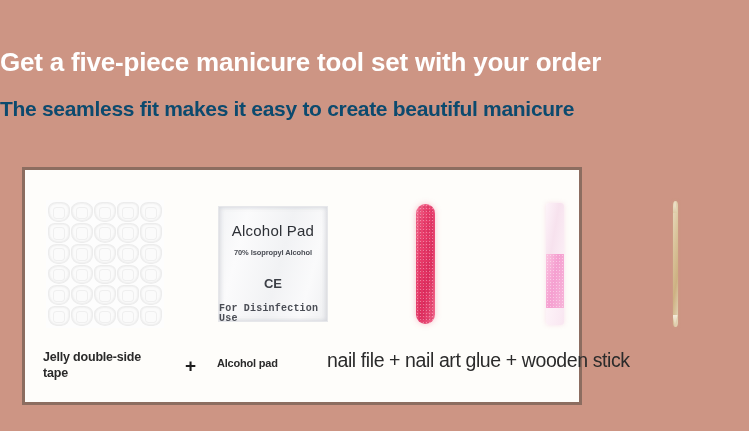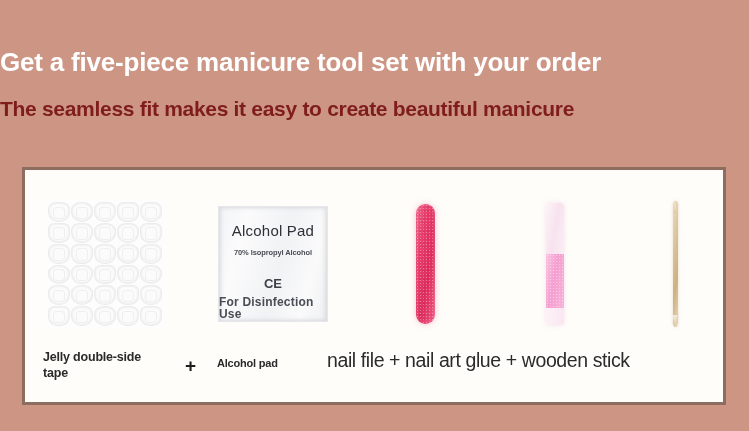--- a/index.html
+++ b/index.html
@@ -39,42 +39,42 @@
     line-height: 1.1;
     white-space: nowrap;
   }
   .headline-secondary {
     margin: 0;
     padding-top: 20px;
     font-family: "Liberation Sans", sans-serif;
     font-size: 21px;
     font-weight: bold;
     letter-spacing: -0.3px;
-    color: #7f1d1d;
+    color: #0c4a6e;
     line-height: 1.1;
     white-space: nowrap;
   }
   .headline-ghost {
     margin: 0;
     padding-top: 6px;
     font-family: "Liberation Sans", sans-serif;
     font-size: 9.5px;
     font-weight: normal;
     letter-spacing: 1.9px;
     color: rgba(255,255,255,0.42);
     line-height: 1;
     white-space: nowrap;
   }
 
   
   .product-card {
     position: absolute;
     left: 22px;
     top: 167px;
-    width: 704px;
+    width: 560px;
     height: 238px;
     background: #fefdfa;
     border: 3px solid #8c6d60;
     box-sizing: border-box;
   }
   .product-strip {
     position: relative;
     width: 100%;
     height: 100%;
   }
@@ -155,23 +155,23 @@
   }
   .pad-ce {
     margin-top: 20px;
     font-family: Liberation Sans, sans-serif;
     font-size: 13px;
     font-weight: bold;
     color: #3c3f46;
     line-height: 1;
   }
   .pad-use {
-    margin-top: 6px;
-    font-family: Liberation Sans, sans-serif;
-    font-size: 12px;
+    margin-top: 14px;
+    font-family: Liberation Mono, monospace;
+    font-size: 10px;
     font-weight: bold;
     color: #4a4d55;
     letter-spacing: 0.2px;
     line-height: 1;
   }
 
   
   .slot-file   { left: 340px; width: 120px; }
   .nail-file {
     width: 19px;

